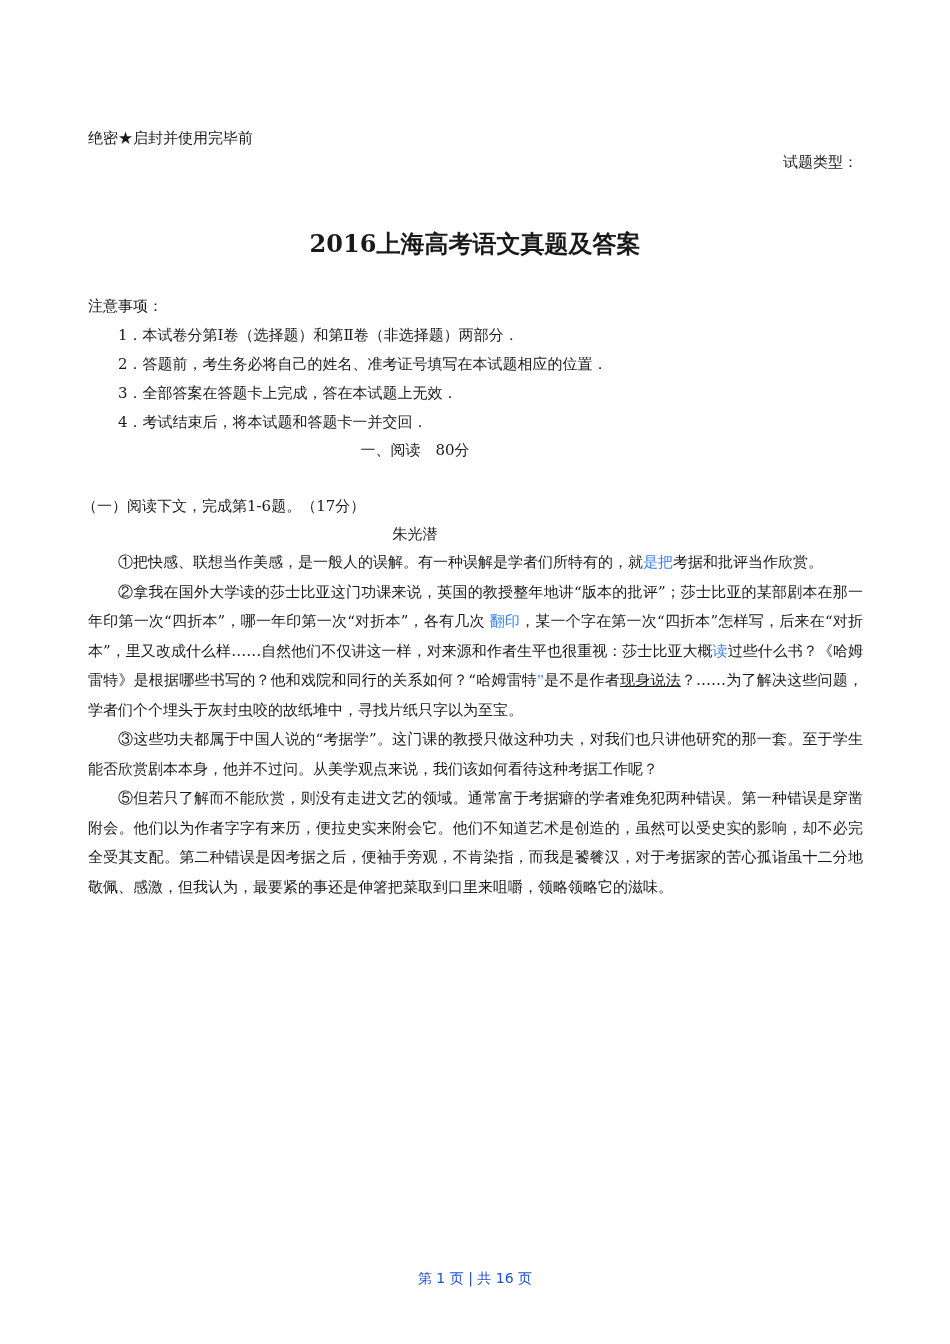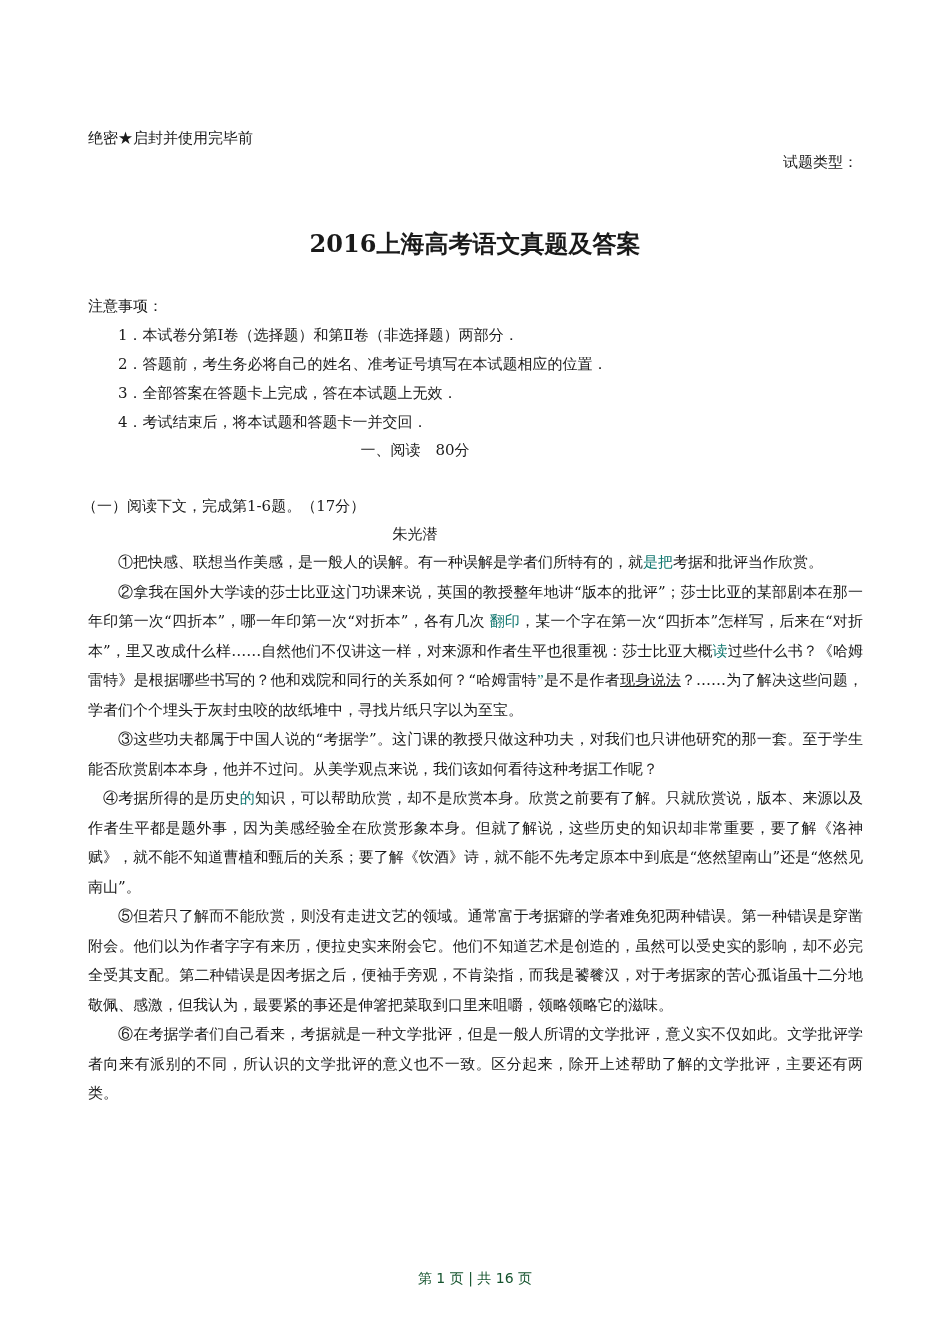--- a/index.html
+++ b/index.html
@@ -11,24 +11,24 @@
   .hdr-right { right:92px; top:152px; }
   .title { left:0; width:950px; text-align:center; top:196px; font-size:24px; line-height:32px; font-weight:bold;
            font-family: "DejaVu Serif", serif; margin-top: 32px; }
   .notice { left:88px; top:296px; }
   .notice-item { left:118px; }
   .center { left:0; width:830px; text-align:center; }
   .body { position:absolute; left:88px; width:775px; font-size:15px; line-height:29.5px;
           text-align:justify; }
   .para { text-indent:30px; margin:0; }
   .para.p4 { text-indent:15px; }
-  .hl { color:#0f766e;font-family:Liberation Serif, serif; }
+  .hl { color:#3b82f6;font-family:Liberation Serif, serif; }
   .ul { text-decoration:underline; }
   .footer { left:0; width:950px; text-align:center; top:1268px; font-size:14px;
-            font-family:"DejaVu Sans", sans-serif; color:#14532d; }
+            font-family:"DejaVu Sans", sans-serif; color:#1d4ed8; }
 </style>
 </head>
 <body>
 
 <div class="page">
   <div class="abs hdr-left">绝密★启封并使用完毕前</div>
   <div class="abs hdr-right">试题类型：</div>
   <div class="abs title">2016上海高考语文真题及答案</div>
 
   <div class="abs notice">注意事项：</div>
@@ -38,19 +38,17 @@
   <div class="abs notice-item" style="top:412px">4．考试结束后，将本试题和答题卡一并交回．</div>
 
   <div class="abs center" style="top:440px">一、阅读　80分</div>
   <div class="abs" style="left:82px; top:496px">（一）阅读下文，完成第1-6题。（17分）</div>
   <div class="abs center" style="top:524px">朱光潜</div>
 
   <div class="body" style="top:548px">
     <p class="para"><span>①把快感、联想当作美感，是一般人的误解。有一种误解是学者们所特有的，就</span><span class="hl">是把</span><span>考据和批评当作欣赏。</span></p>
     <p class="para"><span>②拿我在国外大学读的莎士比亚这门功课来说，英国的教授整年地讲“版本的批评”；莎士比亚的某部剧本在那一年印第一次“四折本”，哪一年印第一次“对折本”，各有几次 </span><span class="hl">翻印</span><span>，某一个字在第一次“四折本”怎样写，后来在“对折本”，里又改成什么样……自然他们不仅讲这一样，对来源和作者生平也很重视：莎士比亚大概</span><span class="hl">读</span><span>过些什么书？《哈姆雷特》是根据哪些书写的？他和戏院和同行的关系如何？“哈姆雷特</span><span class="hl">”</span><span>是不是作者</span><span class="ul">现身说法</span><span>？……为了解决这些问题，学者们个个埋头于灰封虫咬的故纸堆中，寻找片纸只字以为至宝。</span></p>
     <p class="para">③这些功夫都属于中国人说的“考据学”。这门课的教授只做这种功夫，对我们也只讲他研究的那一套。至于学生能否欣赏剧本本身，他并不过问。从美学观点来说，我们该如何看待这种考据工作呢？</p>
-    <p class="para p4"><span>④考据所得的是历史</span><span class="hl">的</span><span>知识，可以帮助欣赏，却不是欣赏本身。欣赏之前要有了解。只就欣赏说，版本、来源以及作者生平都是题外事，因为美感经验全在欣赏形象本身。但就了解说，这些历史的知识却非常重要，要了解《洛神赋》，就不能不知道曹植和甄后的关系；要了解《饮酒》诗，就不能不先考定原本中到底是“悠然望南山”还是“悠然见南山”。</span></p>
     <p class="para">⑤但若只了解而不能欣赏，则没有走进文艺的领域。通常富于考据癖的学者难免犯两种错误。第一种错误是穿凿附会。他们以为作者字字有来历，便拉史实来附会它。他们不知道艺术是创造的，虽然可以受史实的影响，却不必完全受其支配。第二种错误是因考据之后，便袖手旁观，不肯染指，而我是饕餮汉，对于考据家的苦心孤诣虽十二分地敬佩、感激，但我认为，最要紧的事还是伸箸把菜取到口里来咀嚼，领略领略它的滋味。</p>
-    <p class="para">⑥在考据学者们自己看来，考据就是一种文学批评，但是一般人所谓的文学批评，意义实不仅如此。文学批评学者向来有派别的不同，所认识的文学批评的意义也不一致。区分起来，除开上述帮助了解的文学批评，主要还有两类。</p>
   </div>
 
   <div class="abs footer">第 1 页 | 共 16 页</div>
 </div>
 
 </body></html>

